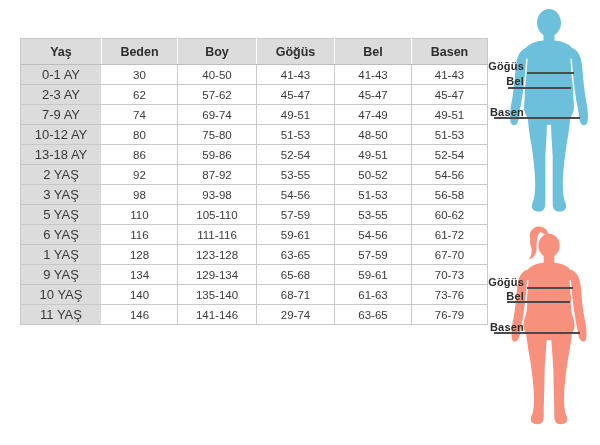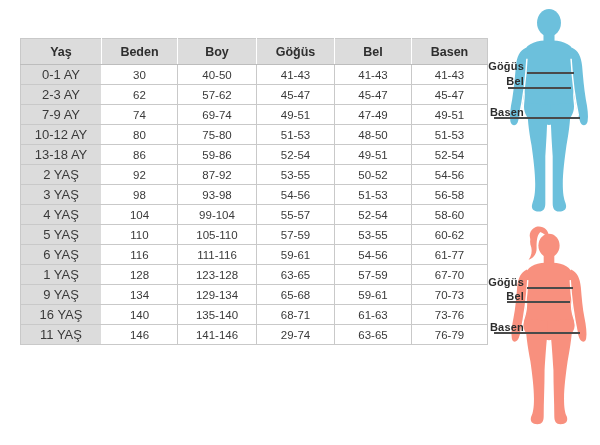--- a/index.html
+++ b/index.html
@@ -111,61 +111,53 @@
         </tr>
         <tr>
           <td>3 YAŞ</td>
           <td>98</td>
           <td>93-98</td>
           <td>54-56</td>
           <td>51-53</td>
           <td>56-58</td>
         </tr>
         <tr>
-          <td>4 YAŞ</td>
-          <td>104</td>
-          <td>99-104</td>
-          <td>55-57</td>
-          <td>52-54</td>
-          <td>58-60</td>
-        </tr>
-        <tr>
           <td>5 YAŞ</td>
           <td>110</td>
           <td>105-110</td>
           <td>57-59</td>
           <td>53-55</td>
           <td>60-62</td>
         </tr>
         <tr>
           <td>6 YAŞ</td>
           <td>116</td>
           <td>111-116</td>
           <td>59-61</td>
           <td>54-56</td>
-          <td>61-77</td>
+          <td>61-72</td>
         </tr>
         <tr>
           <td>1 YAŞ</td>
           <td>128</td>
           <td>123-128</td>
           <td>63-65</td>
           <td>57-59</td>
           <td>67-70</td>
         </tr>
         <tr>
           <td>9 YAŞ</td>
           <td>134</td>
           <td>129-134</td>
           <td>65-68</td>
           <td>59-61</td>
           <td>70-73</td>
         </tr>
         <tr>
-          <td>16 YAŞ</td>
+          <td>10 YAŞ</td>
           <td>140</td>
           <td>135-140</td>
           <td>68-71</td>
           <td>61-63</td>
           <td>73-76</td>
         </tr>
         <tr>
           <td>11 YAŞ</td>
           <td>146</td>
           <td>141-146</td>

